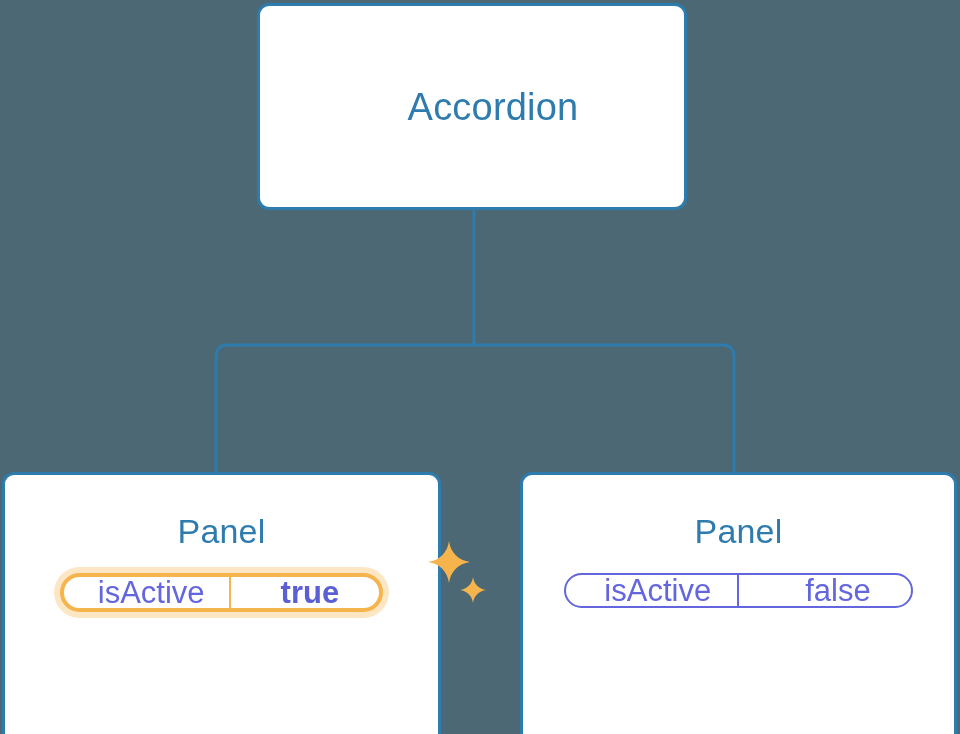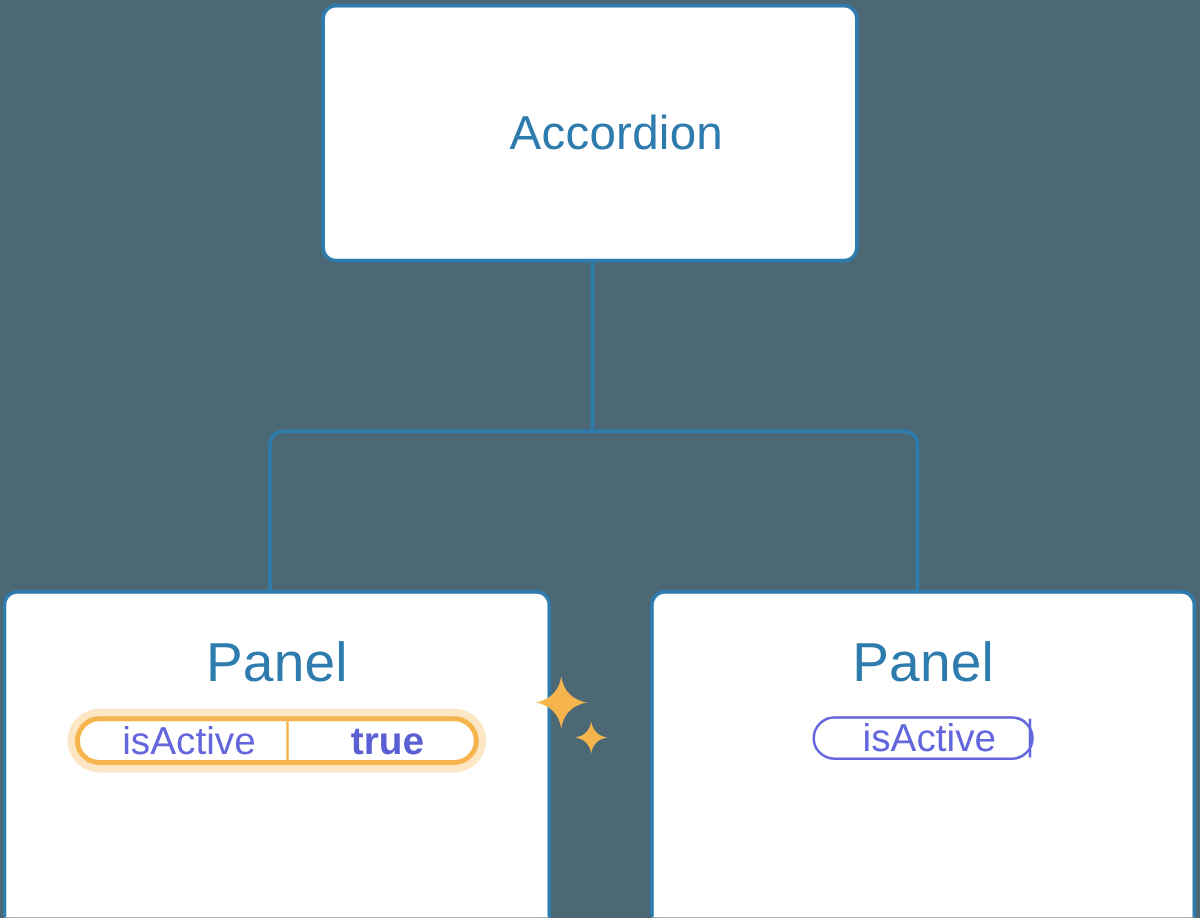--- a/index.html
+++ b/index.html
@@ -76,21 +76,21 @@
   }
   #node-panel-left {
     left: 2px;
     width: 439px;
   }
   #node-panel-right {
     left: 520px;
     width: 437px;
   }
   .panel-node .node-title {
-    font-size: 44px;
+    font-size: 34px;
     line-height: 40px;
   }
 
   
   .prop-pill {
     position: relative;
     display: flex;
     align-items: stretch;
     border-radius: 999px;
     box-sizing: border-box;
@@ -184,17 +184,18 @@
       </svg>
     </div>
   </div>
 
   <div class="node panel-node" id="node-panel-right">
     <div class="node-title">Panel</div>
 
     <div class="pill-wrap">
       <div class="prop-pill plain">
         <div class="prop-key">isActive</div>
+        <div class="prop-val">false</div>
       </div>
     </div>
   </div>
 
 </div>
 
 </body></html>

